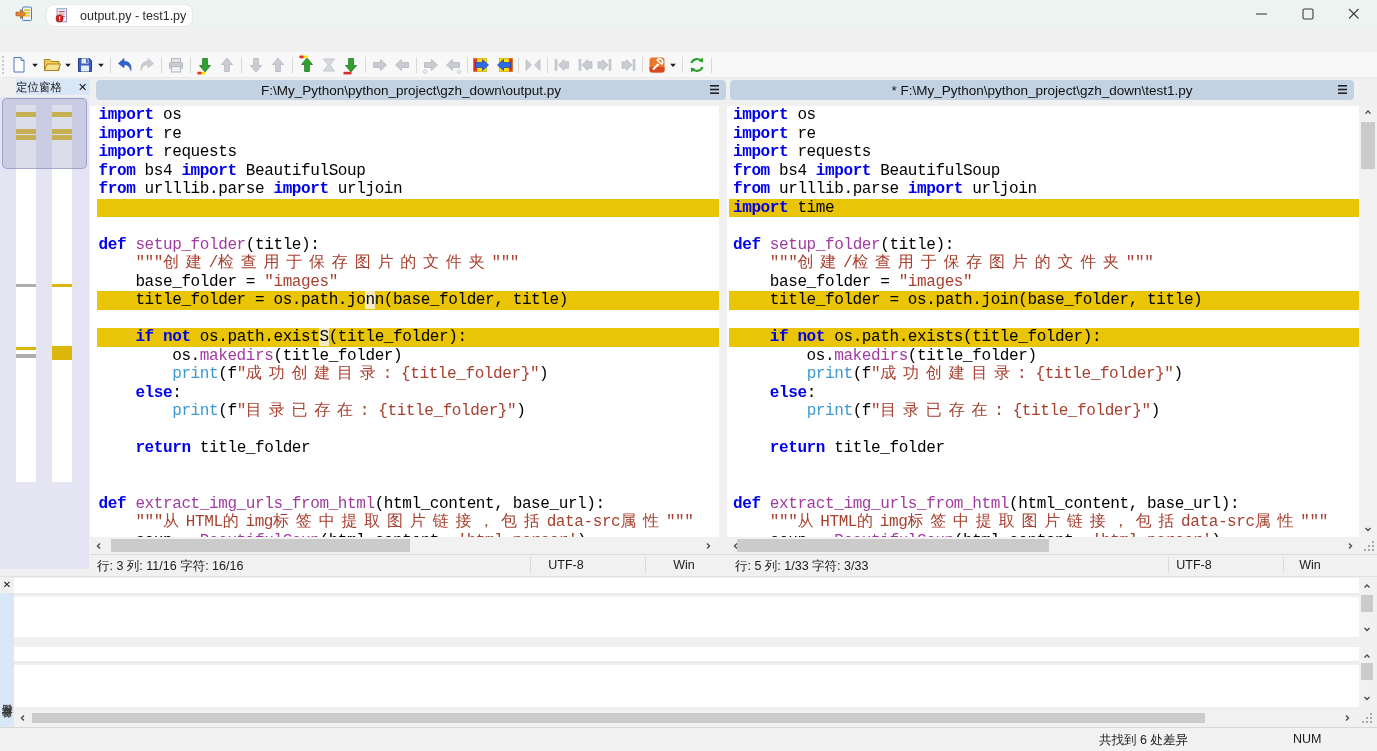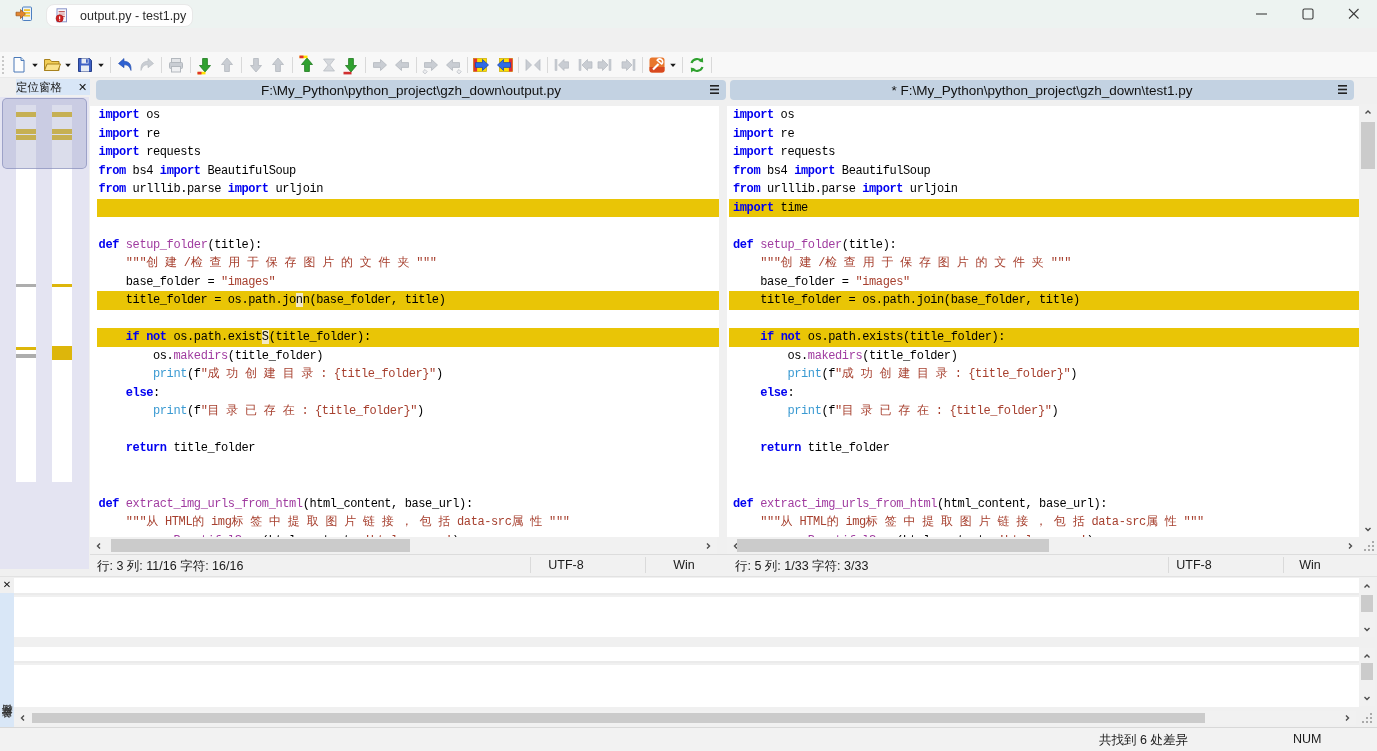--- a/index.html
+++ b/index.html
@@ -33,21 +33,21 @@
   display:flex;align-items:center;box-sizing:border-box;white-space:nowrap;overflow:hidden}
 #loc-close{left:75px;top:79px;width:15px;height:16px;display:flex;align-items:center;justify-content:center;font-size:11px;color:#111}
 #loc-pane{left:0;top:97px;width:89px;height:472px;background:#E4E4F2}
 .loc-bar{position:absolute;top:8px;width:20px;height:377px;background:#FFFFFF}
 .loc-mark{position:absolute;left:0;width:100%}
 #loc-view{left:2px;top:98px;width:85px;height:71px;background:rgba(160,166,202,0.38);
   border:1px solid rgba(118,126,176,0.55);border-radius:5px;box-sizing:border-box}
 
 .editor{top:106px;height:431px;background:#FFFFFF;overflow:hidden}
 .code{position:absolute;top:0;font-family:"Liberation Mono","DejaVu Sans Mono",monospace;
-  font-size:12px;line-height:18.5px;letter-spacing:-0.4px;white-space:pre;color:#000}
+  font-size:16px;line-height:18.5px;letter-spacing:-0.4px;white-space:pre;color:#000}
 .code-line{height:18.5px}
 .code-line.diff{background:#E9C506}
 .c-k{color:#0000F0;font-weight:bold}
 .c-f{color:#A03CA0}
 .c-b{color:#3A9AD2}
 .c-s{color:#A7402F}
 .c-w{background:#F2E9C5}
 .cjk{letter-spacing:6.8px}
 
 .sb{background:#F1F1F1}

